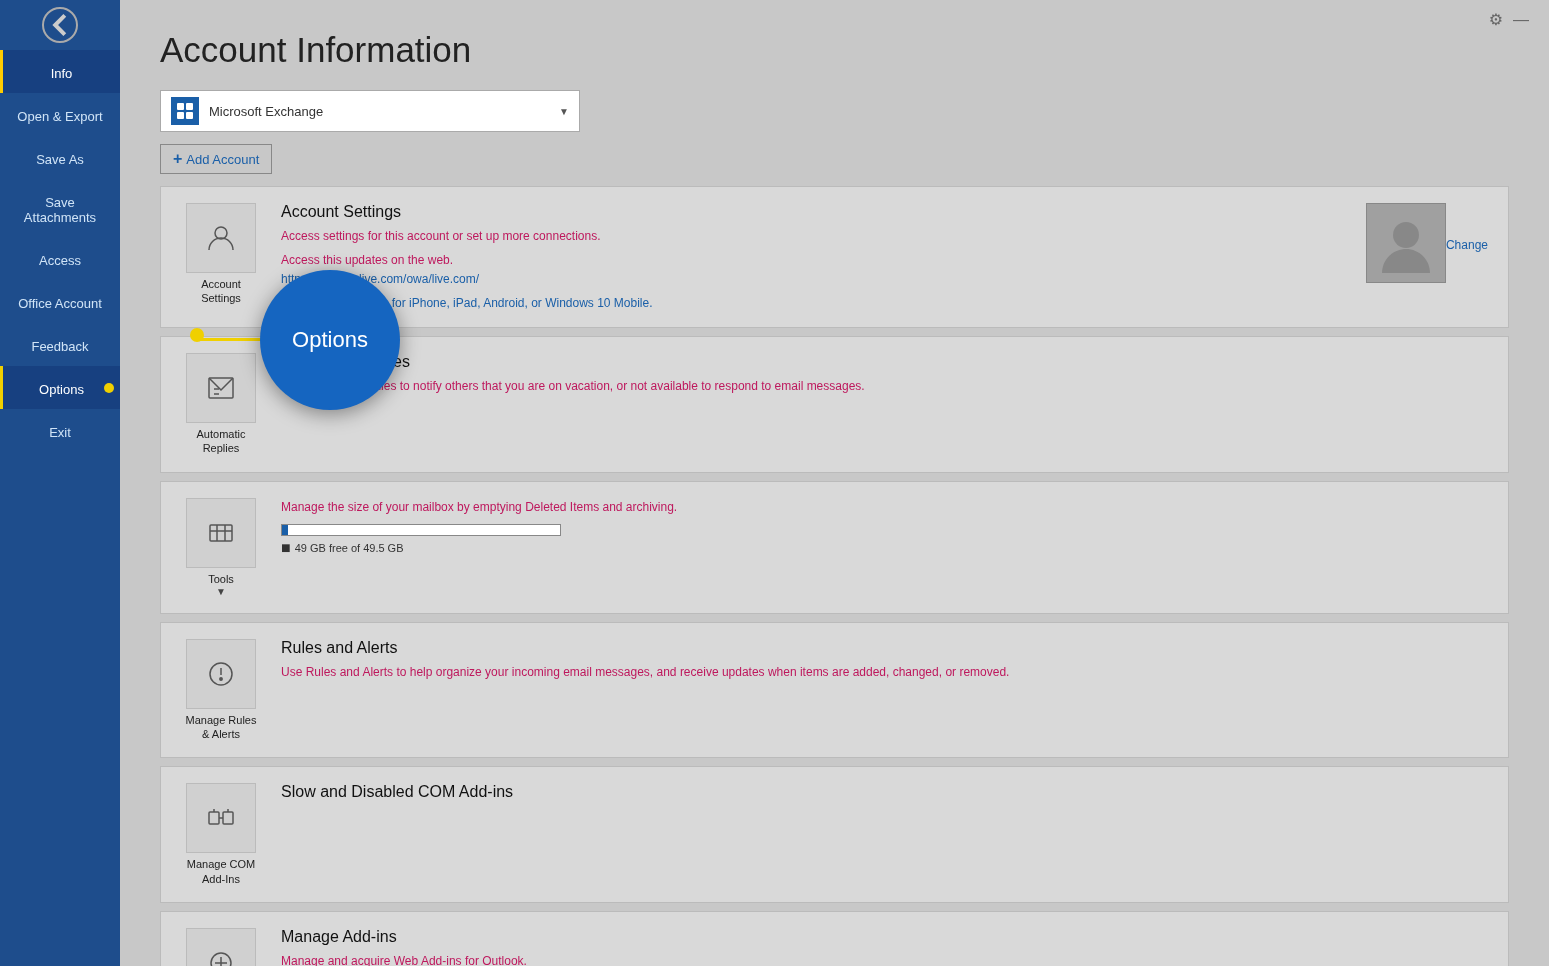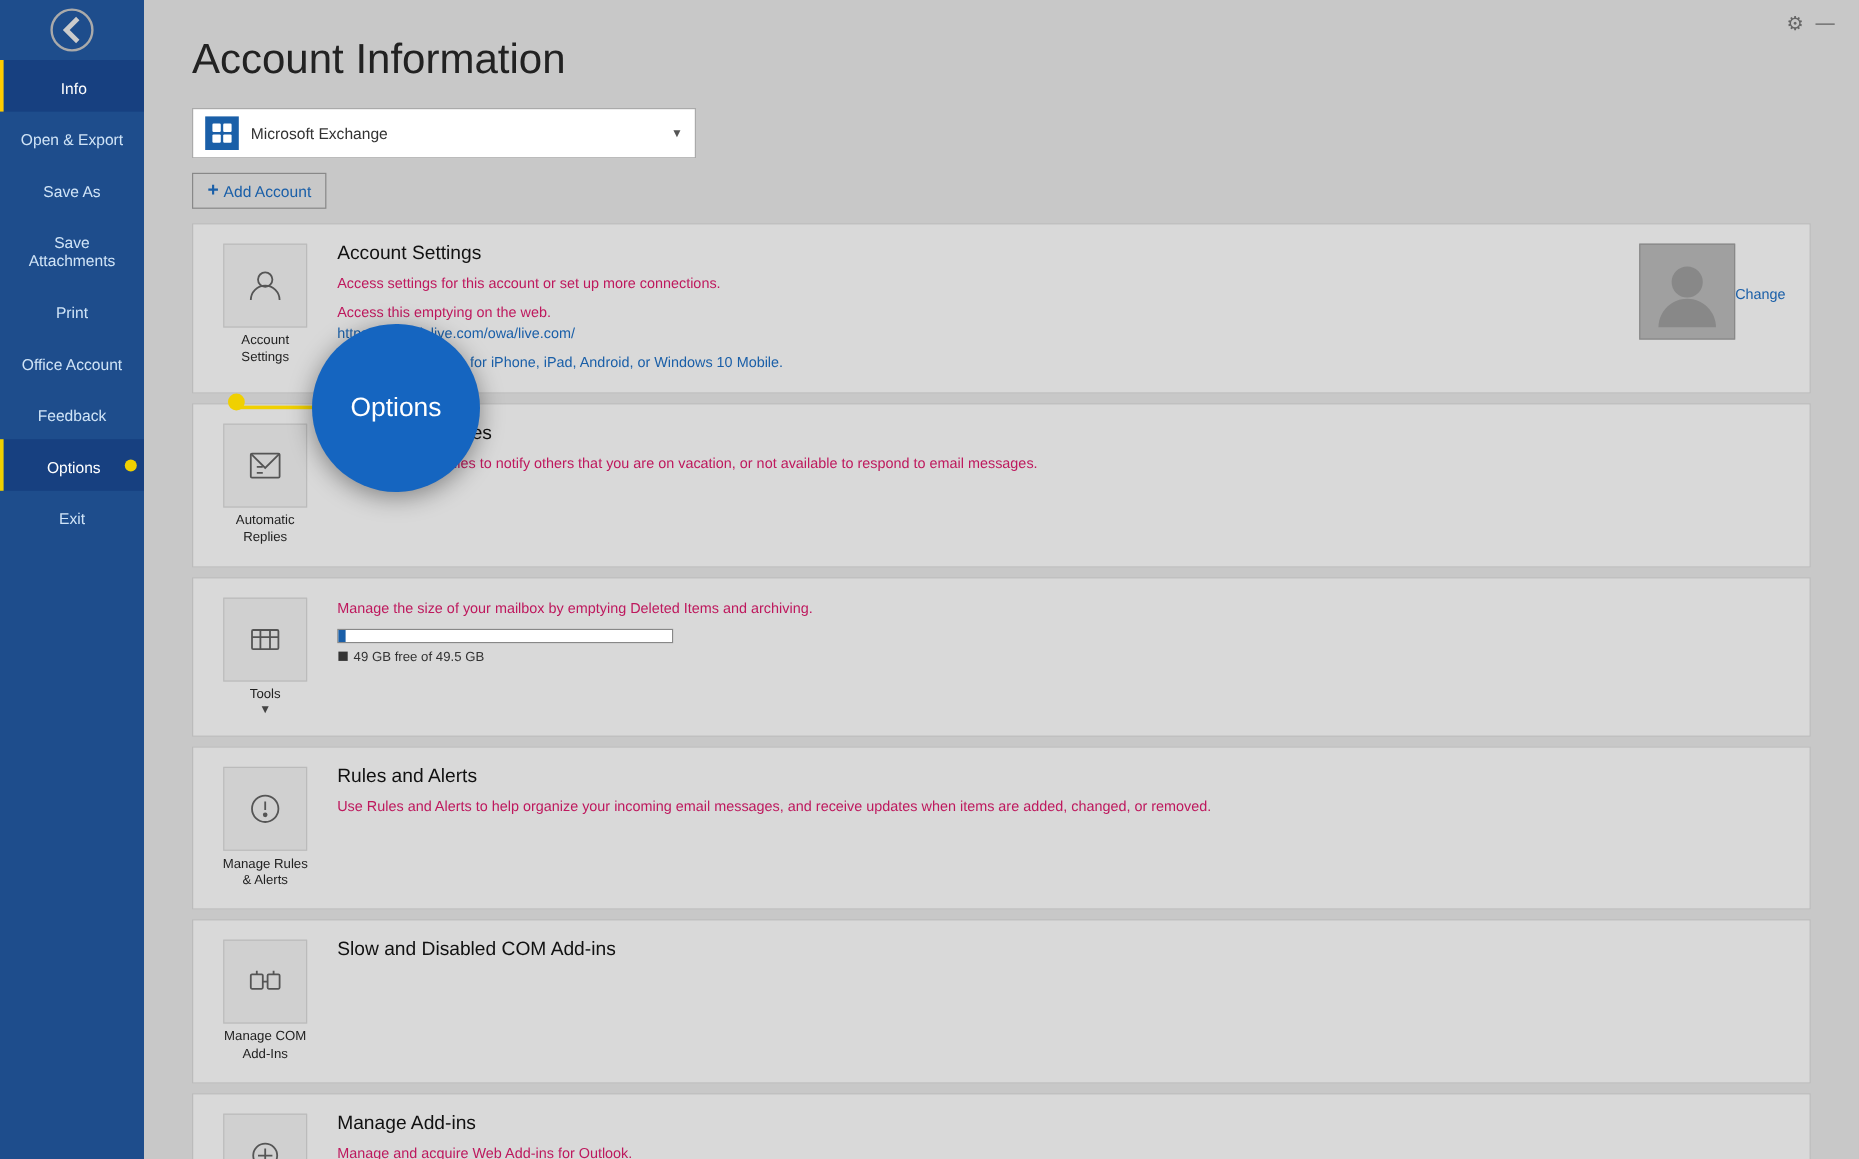--- a/index.html
+++ b/index.html
@@ -265,21 +265,21 @@
   <div class="sidebar-item">
     <span class="sidebar-item-label">Open &amp; Export</span>
   </div>
   <div class="sidebar-item">
     <span class="sidebar-item-label">Save As</span>
   </div>
   <div class="sidebar-item">
     <span class="sidebar-item-label">Save Attachments</span>
   </div>
   <div class="sidebar-item">
-    <span class="sidebar-item-label">Print</span>
+    <span class="sidebar-item-label">Access</span>
   </div>
   <div class="sidebar-item">
     <span class="sidebar-item-label">Office Account</span>
   </div>
   <div class="sidebar-item">
     <span class="sidebar-item-label">Feedback</span>
   </div>
   <div class="sidebar-item active" style="background:#174080; border-left:3px solid #f0d000; position:relative;">
     <span class="sidebar-item-label" style="color:#fff;">Options</span>
     <span style="position:absolute;right:6px;top:50%;transform:translateY(-50%);width:10px;height:10px;background:#f0d000;border-radius:50%;"></span>
@@ -330,21 +330,21 @@
         <svg viewBox="0 0 32 32" fill="none" stroke="#555" stroke-width="1.5">
           <circle cx="16" cy="11" r="6"></circle>
           <path d="M4 28c0-6.627 5.373-12 12-12s12 5.373 12 12"></path>
         </svg>
       </div>
       <span class="card-icon-label">Account Settings</span>
     </div>
     <div class="card-content">
       <div class="card-title">Account Settings</div>
       <div class="card-desc">Access settings for this account or set up more connections.</div>
-      <div class="card-desc" style="margin-top:6px;">Access this emptying on the web.</div>
+      <div class="card-desc" style="margin-top:6px;">Access this updates on the web.</div>
       <a class="card-link" href="#">https://outlook.live.com/owa/live.com/</a>
       <div style="margin-top:6px;">
         <a class="card-link" href="#">Get the Outlook app for iPhone, iPad, Android, or Windows 10 Mobile.</a>
       </div>
     </div>
     <div class="avatar-area">
       <div class="avatar-box">
         <svg viewBox="0 0 60 60" width="60" height="60" fill="#888">
           <circle cx="30" cy="22" r="13"></circle>
           <path d="M6 60c0-13.255 10.745-24 24-24s24 10.745 24 24"></path>

